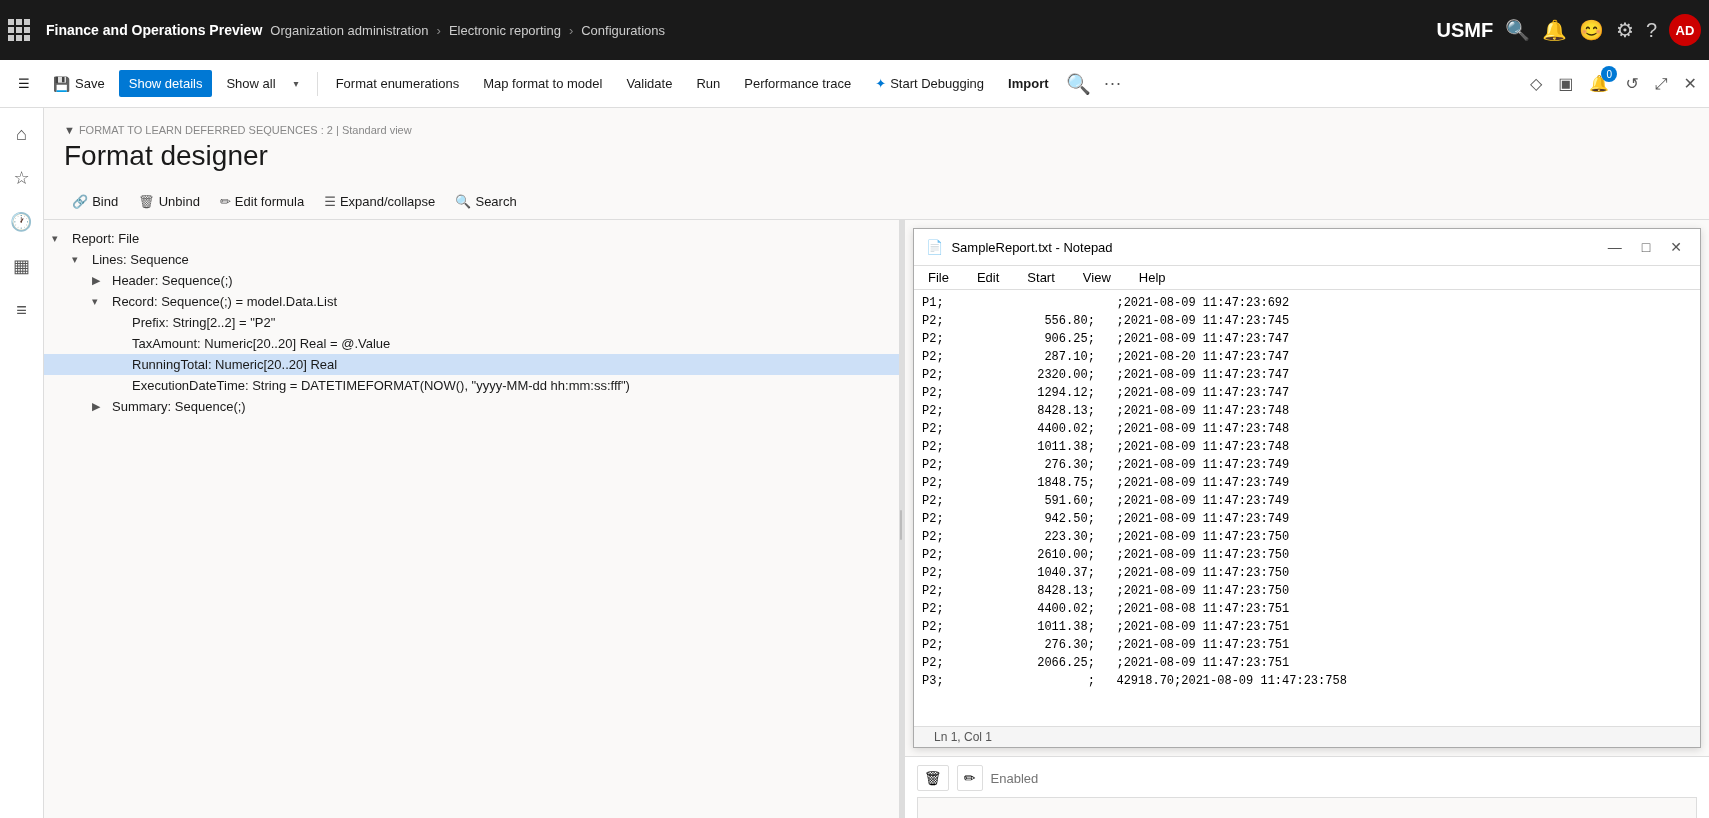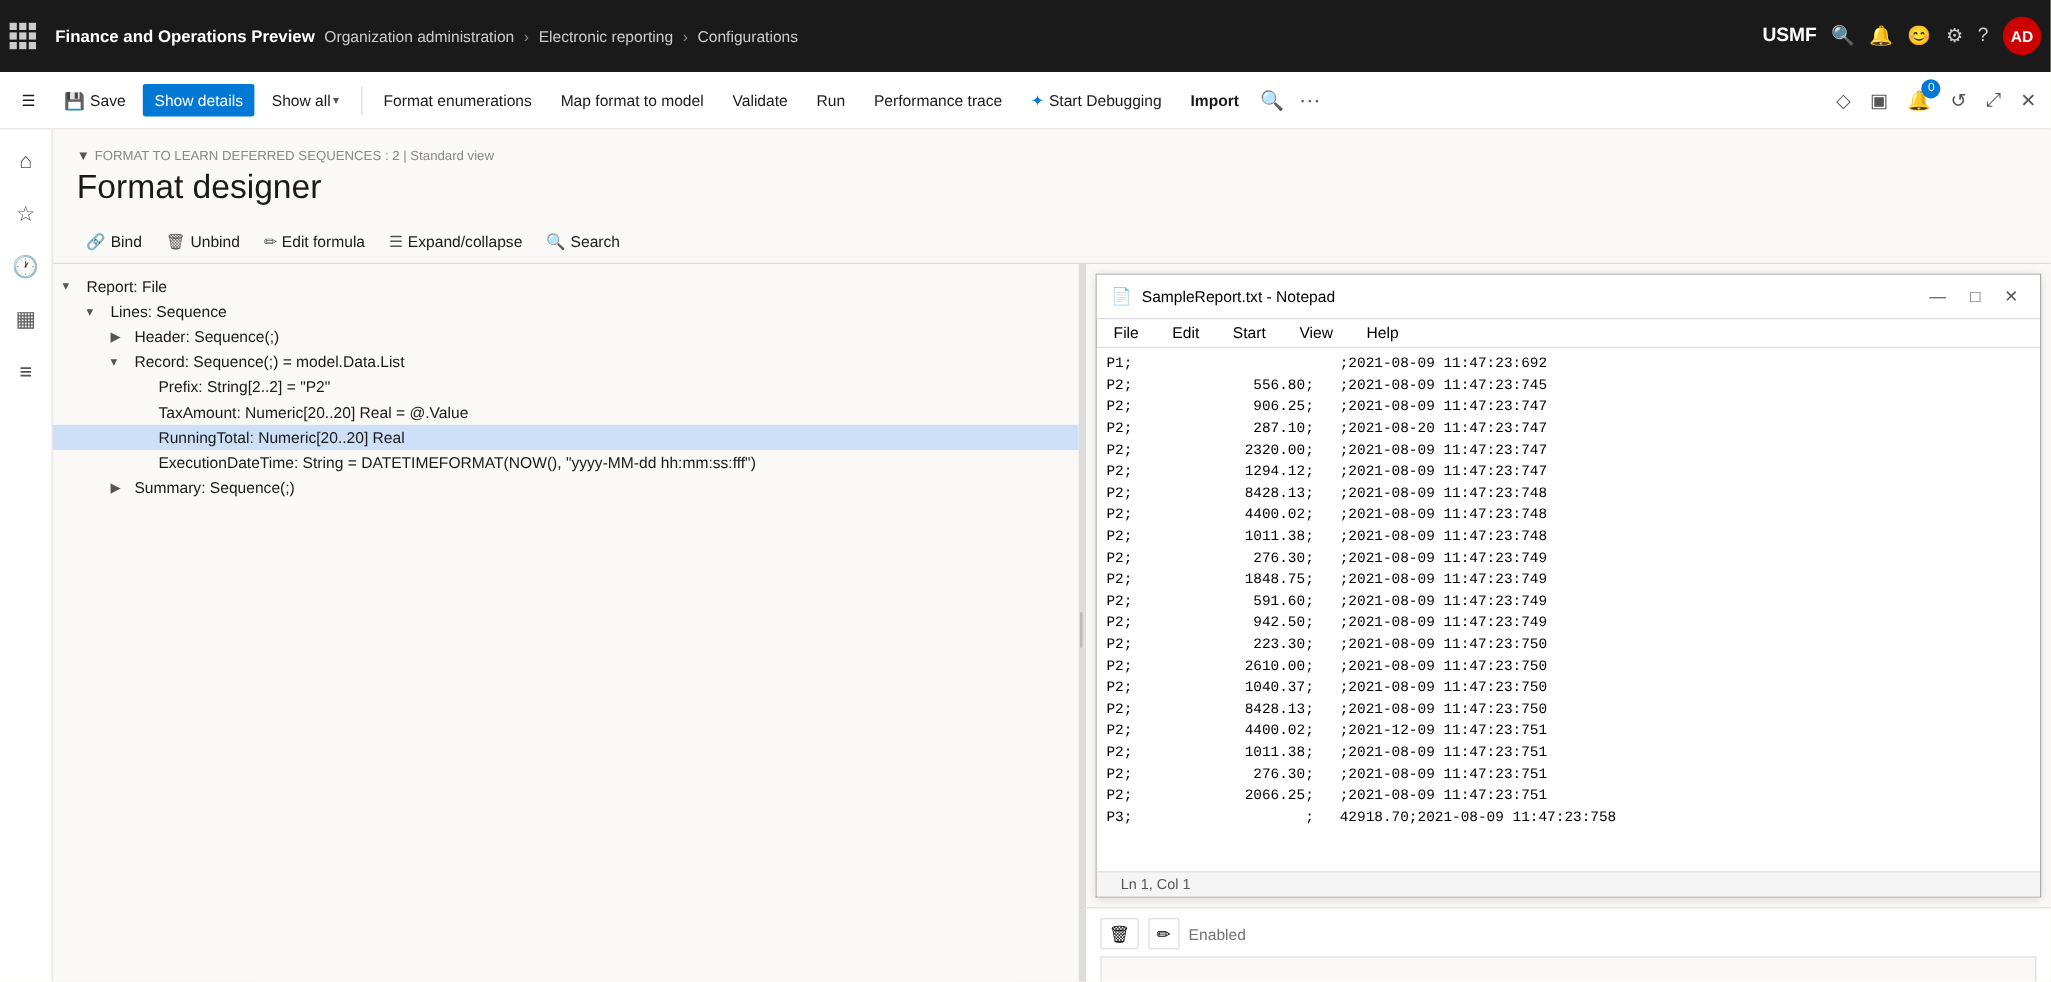--- a/index.html
+++ b/index.html
@@ -8,38 +8,38 @@
     
     .top-bar {
       display: flex; align-items: center; background: #1a1a1a; color: #fff;
       height: 60px; padding: 0 8px; gap: 8px;
     }
     .top-bar-title { font-size: 14px; font-weight: 600; color: #fff; white-space: nowrap; margin-left: 8px; }
     .top-bar-nav { display: flex; align-items: center; gap: 4px; font-size: 13px; color: #ccc; flex: 1; }
     .top-bar-nav .sep { color: #888; margin: 0 4px; }
     .top-bar-nav a { color: #ccc; text-decoration: none; }
     .top-bar-right { display: flex; align-items: center; gap: 12px; margin-left: auto; }
-    .top-bar-icon { color: #ccc; font-size: 16px; cursor: pointer; }
+    .top-bar-icon { color: #ccc; font-size: 20px; cursor: pointer; }
     .avatar-btn { background: #c00; color: #fff; border-radius: 50%; width: 32px; height: 32px; display: flex; align-items: center; justify-content: center; font-weight: 700; font-size: 13px; cursor: pointer; }
     .grid-icon { display: grid; grid-template-columns: repeat(3,6px); grid-template-rows: repeat(3,6px); gap: 2px; cursor: pointer; }
     .grid-icon span { background: #ccc; display: block; width: 6px; height: 6px; }
 
     
     .toolbar {
       display: flex; align-items: center; background: #fff; border-bottom: 1px solid #ddd;
       height: 48px; padding: 0 8px; gap: 4px;
     }
     .toolbar-btn {
       display: flex; align-items: center; gap: 4px; padding: 6px 10px; border: none; background: transparent;
       font-size: 13px; cursor: pointer; color: #1a1a1a; border-radius: 2px; white-space: nowrap;
     }
     .toolbar-btn.primary { background: #0078d4; color: #fff; }
     .toolbar-btn .icon { font-size: 14px; }
     .toolbar-separator { width: 1px; height: 24px; background: #ddd; margin: 0 4px; }
-    .toolbar-btn.dropdown { gap: 2px; }
+    .toolbar-btn.dropdown { gap: 18px; }
     .toolbar-btn .chevron { font-size: 10px; color: #555; }
     .toolbar-more { color: #555; font-size: 18px; padding: 4px 8px; cursor: pointer; }
 
     
     .side-icons { display: flex; align-items: center; gap: 8px; margin-left: auto; }
     .side-icon-btn { background: none; border: none; cursor: pointer; color: #555; font-size: 16px; padding: 4px; }
 
     
     .main-layout { display: flex; height: calc(818px - 48px - 48px); }
 
@@ -326,21 +326,21 @@
               <div class="line">P2;             4400.02;   ;2021-08-09 11:47:23:748</div>
               <div class="line">P2;             1011.38;   ;2021-08-09 11:47:23:748</div>
               <div class="line">P2;              276.30;   ;2021-08-09 11:47:23:749</div>
               <div class="line">P2;             1848.75;   ;2021-08-09 11:47:23:749</div>
               <div class="line">P2;              591.60;   ;2021-08-09 11:47:23:749</div>
               <div class="line">P2;              942.50;   ;2021-08-09 11:47:23:749</div>
               <div class="line">P2;              223.30;   ;2021-08-09 11:47:23:750</div>
               <div class="line">P2;             2610.00;   ;2021-08-09 11:47:23:750</div>
               <div class="line">P2;             1040.37;   ;2021-08-09 11:47:23:750</div>
               <div class="line">P2;             8428.13;   ;2021-08-09 11:47:23:750</div>
-              <div class="line">P2;             4400.02;   ;2021-12-09 11:47:23:751</div>
+              <div class="line">P2;             4400.02;   ;2021-08-08 11:47:23:751</div>
               <div class="line">P2;             1011.38;   ;2021-08-09 11:47:23:751</div>
               <div class="line">P2;              276.30;   ;2021-08-09 11:47:23:751</div>
               <div class="line">P2;             2066.25;   ;2021-08-09 11:47:23:751</div>
               <div class="line">P3;                    ;   42918.70;2021-08-09 11:47:23:758</div>
             </div>
 
           <div class="notepad-statusbar">Ln 1, Col 1</div>
 
         </div>
 

